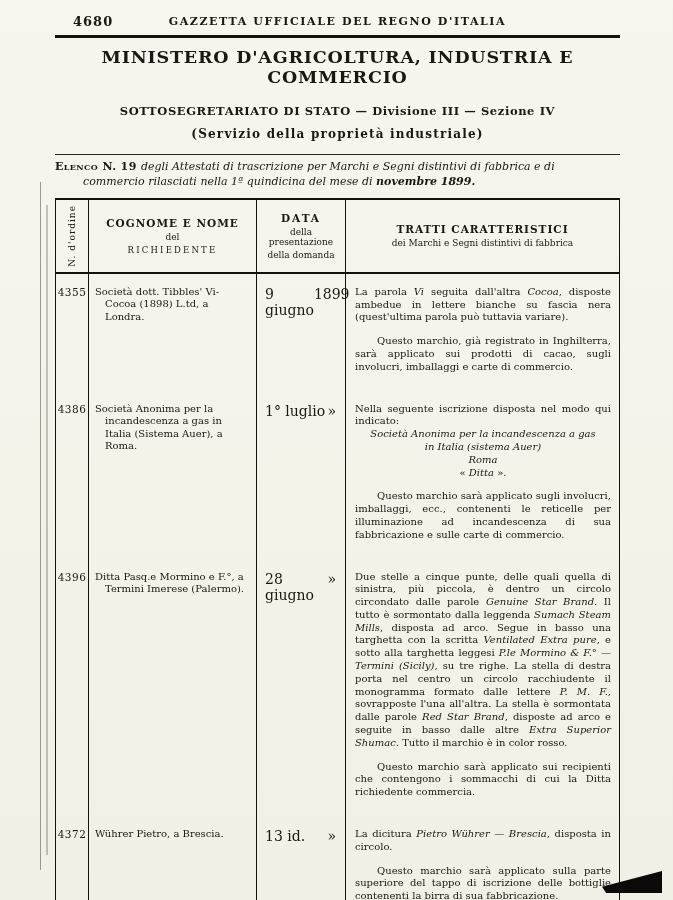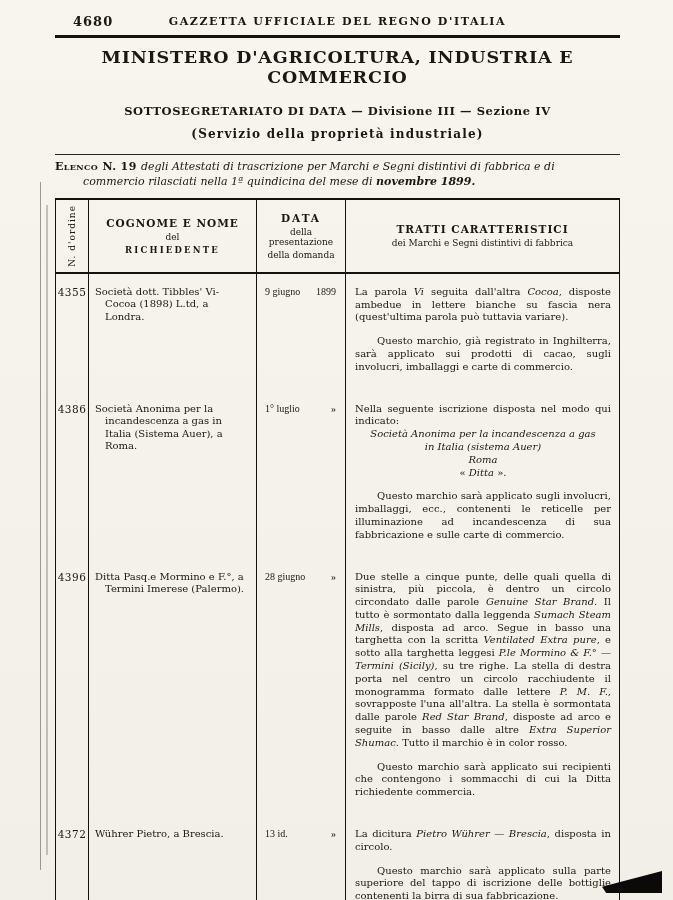--- a/index.html
+++ b/index.html
@@ -43,29 +43,29 @@
   }
   .thead, .tr { display: grid; grid-template-columns: 33px 168px 89px 1fr; }
   .thead { border-bottom: 2px solid #15120d; min-height: 68px; }
   .th, .td { border-right: 1px solid #15120d; }
   .th:last-child, .td:last-child { border-right: none; }
 
   .th { display: flex; flex-direction: column; align-items: center; justify-content: center; text-align: center; padding: 5px 3px; }
   .vert { writing-mode: vertical-rl; transform: rotate(180deg); font-size: 9px; letter-spacing: 1px; white-space: nowrap; }
   .th-main { font-weight: bold; font-size: 10.5px; letter-spacing: 1px; }
   .th-sub  { font-size: 9px; margin-top: 3px; }
-  .th-caps { font-size: 8.5px; font-weight: bold; letter-spacing: 2.2px; margin-top: 3px; }
+  .th-caps { font-size: 8.5px; font-weight: normal; letter-spacing: 2.2px; margin-top: 3px; }
   .th-date .th-main { letter-spacing: 2px; }
   .th-date .th-sub:first-of-type { margin-top: 7px; }
 
   .td { padding-top: 12px; padding-bottom: 17px; }
   .td-num { text-align: center; font-size: 10.5px; letter-spacing: 0.5px; }
   .td-name { font-size: 10px; line-height: 12.6px; padding-left: 6px; padding-right: 8px; }
   .name-p { margin: 0; padding-left: 10px; text-indent: -10px; }
-  .td-date { font-size: 10px; padding-left: 8px; padding-right: 9px; display: flex; justify-content: space-between; align-items: flex-start; font-family: Liberation Serif, serif; }
+  .td-date { font-size: 14px; padding-left: 8px; padding-right: 9px; display: flex; justify-content: space-between; align-items: flex-start; }
   .td-traits { font-size: 10px; line-height: 12.8px; padding-left: 9px; padding-right: 8px; }
   .trait-p { margin: 0; text-align: justify; }
   .trait-p.center { text-align: center; }
   .trait-p.indent { text-indent: 22px; }
   .trait-p.gap { margin-top: 11px; }
   .it { font-style: italic; }
 
   
   .artifact-line-a { position: absolute; left: 40px; top: 182px; width: 1px; height: 688px; background: rgba(70,62,50,0.5); }
   .artifact-line-b { position: absolute; left: 46px; top: 205px; width: 2px; height: 650px; background: rgba(70,62,50,0.28); }
@@ -78,21 +78,21 @@
 <div class="page">
 
   <div class="running-header">
     <span class="page-number">4680</span>
     <div class="journal-title">GAZZETTA UFFICIALE DEL REGNO D'ITALIA</div>
   </div>
 
   <div class="rule-thick"></div>
 
   <h1 class="ministry">MINISTERO D'AGRICOLTURA, INDUSTRIA E COMMERCIO</h1>
-  <div class="subtitle">SOTTOSEGRETARIATO DI DATA — Divisione III — Sezione IV</div>
+  <div class="subtitle">SOTTOSEGRETARIATO DI STATO — Divisione III — Sezione IV</div>
   <div class="service">(Servizio della proprietà industriale)</div>
 
   <div class="rule-thin"></div>
 
   <p class="elenco"><span class="elenco-prefix">Elenco N. 19 </span><span class="elenco-body">degli Attestati di trascrizione per Marchi e Segni distintivi di fabbrica e di commercio rilasciati nella 1ª quindicina del mese di </span><span class="elenco-suffix">novembre 1899.</span></p>
 
   <div class="table">
     <div class="thead">
       <div class="th th-order">
         <span class="vert">N. d'ordine</span>

